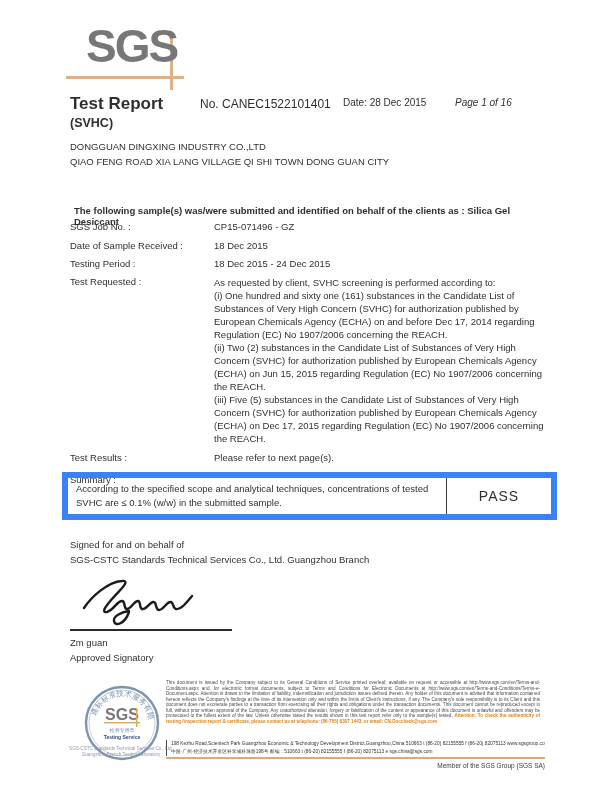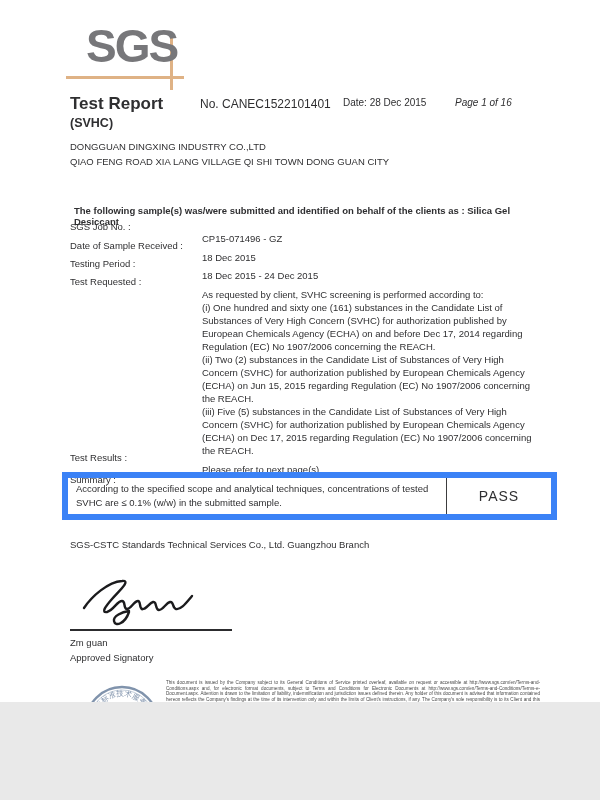--- a/index.html
+++ b/index.html
@@ -1,17 +1,17 @@
 <!DOCTYPE html>
 <html><head>
 <meta charset="utf-8">
 <style>
   html,body{margin:0;padding:0;background:#e9e9e9;}
   .page{
-    position:relative;width:600px;height:702px;background:#ffffff;
+    position:relative;width:600px;height:800px;background:#ffffff;
     font-family:"Liberation Sans", sans-serif;color:#2f2f31;overflow:hidden;
     margin:0 auto;
   }
   .abs{position:absolute;}
 
   
   .logo-wrap{position:absolute;left:66px;top:26px;width:122px;height:66px;}
   .logo-text{position:absolute;left:20px;top:-8px;font-size:46px;line-height:56px;
     font-weight:bold;color:#77777a;letter-spacing:-2px;}
   .logo-hline{position:absolute;left:0;top:50px;width:118px;height:3px;background:#dfb285;}
@@ -23,21 +23,21 @@
   .report-no{left:200px;top:97px;font-size:12px;}
   .report-date{left:343px;top:97px;font-size:10px;}
   .report-page{left:455px;top:97px;font-size:10px;font-style:italic;}
 
   .client{left:70px;top:139px;font-size:9.5px;line-height:15px;}
 
   .sample-line{left:74px;top:205px;font-size:9.5px;width:480px;font-weight:bold;}
 
   .frow{position:absolute;left:70px;width:470px;font-size:9.5px;}
   .frow .lbl{position:absolute;left:0;top:0;width:128px;}
-  .frow .val{position:absolute;left:132px;top:0;width:338px;margin-top:12px;}
+  .frow .val{position:absolute;left:144px;top:0;width:338px;}
   .pre{white-space:pre-line;line-height:13px;}
 
   .summary-label{left:70px;top:474px;font-size:9.5px;}
   .summary-table{left:62px;top:472px;width:483px;border:6px solid #3b82f6;display:flex;}
   .summary-text{flex:1;padding:4px 8px 5px 8px;font-size:9.5px;line-height:13.5px;}
   .summary-pass{width:104px;border-left:1px solid #3c3c3e;display:flex;align-items:center;
     justify-content:center;font-size:14px;font-weight:normal;letter-spacing:1px;}
 
   .signed{left:70px;top:537px;font-size:9.5px;line-height:15px;}
   .sig-svg{left:72px;top:572px;}
@@ -106,20 +106,21 @@
     <span class="val">Please refer to next page(s).</span>
   </div>
 
   <div class="abs summary-label">Summary :</div>
   <div class="abs summary-table">
     <div class="summary-text">According to the specified scope and analytical techniques, concentrations of tested SVHC are ≤ 0.1% (w/w) in the submitted sample.</div>
     <div class="summary-pass">PASS</div>
   </div>
 
   <div class="abs signed">
+    <div>Signed for and on behalf of</div>
     <div>SGS-CSTC Standards Technical Services Co., Ltd. Guangzhou Branch</div>
   </div>
   <svg class="abs sig-svg" width="160" height="55" viewBox="0 0 160 55">
     <g fill="none" stroke="#1b1b1d" stroke-width="2.4" stroke-linecap="round">
       <path d="M12,36 C20,24 36,10 50,9 C60,8 46,20 40,27 C33,35 29,41 35,40 C42,38 45,29 50,29 C54,29 51,37 55,37 C59,37 62,29 66,29 C69,29 67,36 70,37"></path>
       <path d="M57,40 C53,52 43,55 42,49 C41,44 50,40 57,39"></path>
       <path d="M70,37 C74,38 77,31 81,30 C85,29 83,38 87,38 C91,38 94,31 98,30 C102,29 100,36 104,37 C109,38 114,31 120,24"></path>
     </g>
   </svg>
   <div class="abs sig-line"></div>

